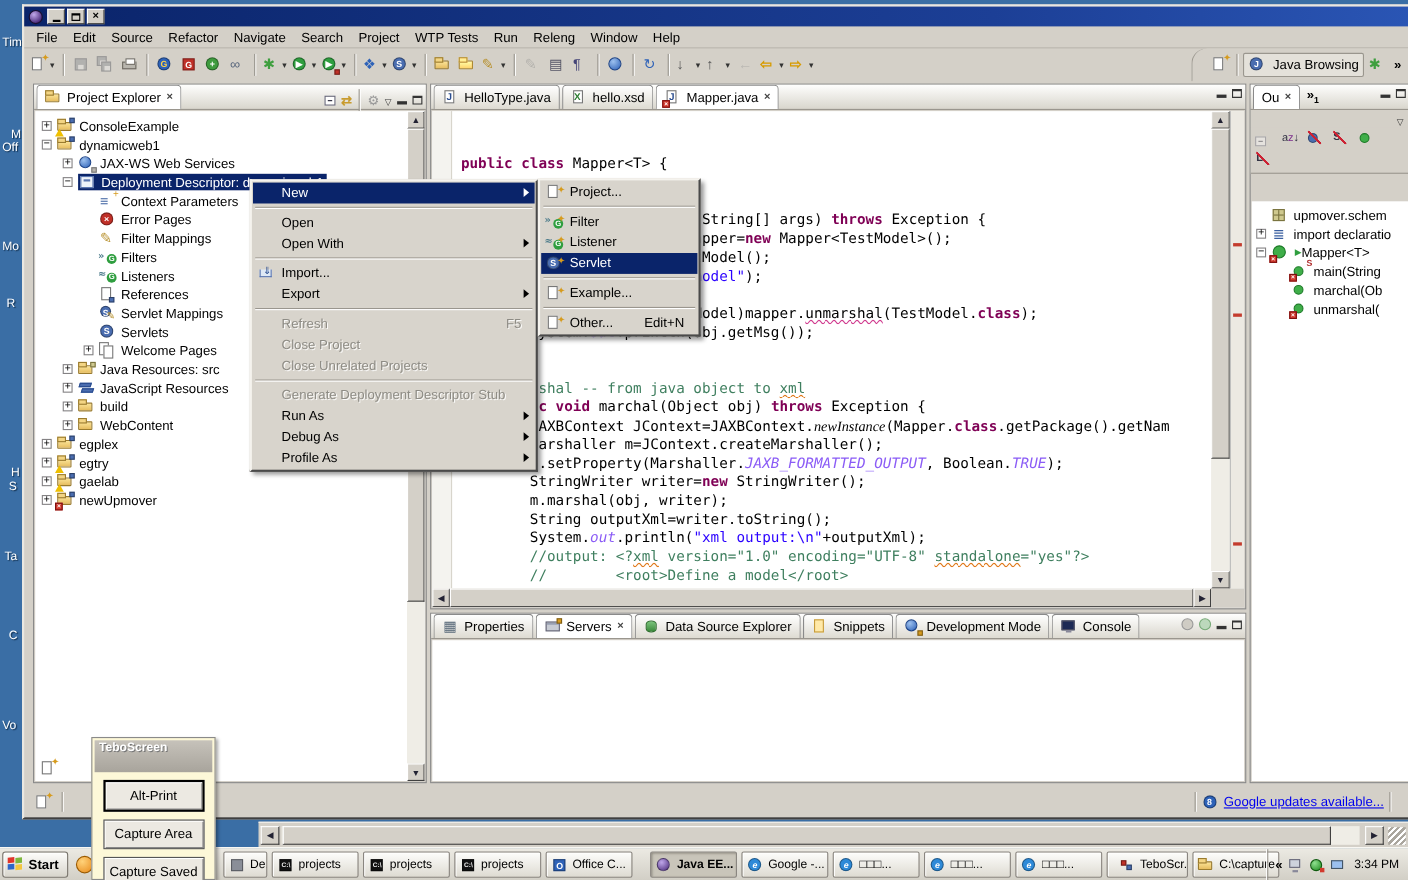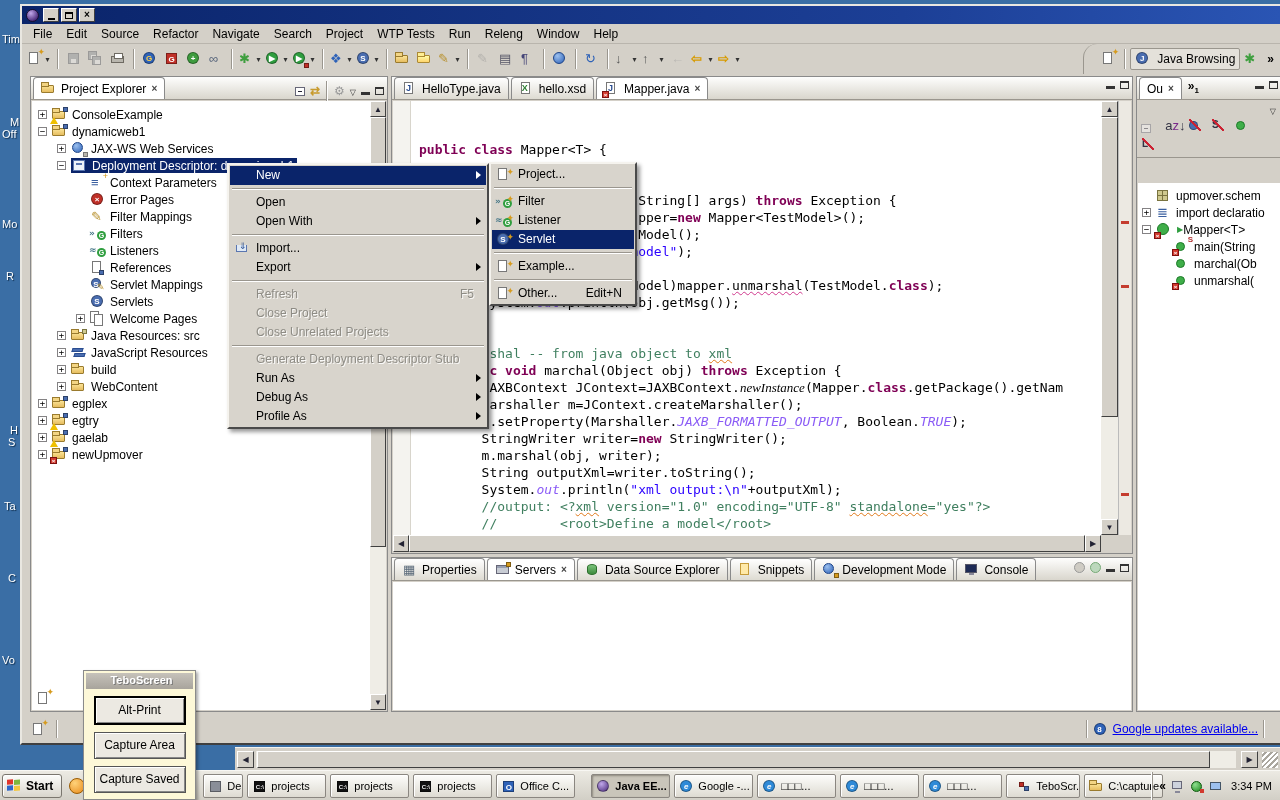--- a/index.html
+++ b/index.html
@@ -136,22 +136,22 @@
   .impico::before { content:"⇓"; position:absolute; left:2px; top:-8px; color:#2a4d90; font-size:9px; }
 
   
   .statusbar { position:absolute; left:1px; right:1px; bottom:1px; height:26px; background:#d4d0c8; display:flex; align-items:center; }
   .sgroove { width:2px; height:18px; border-left:1px solid #9a968e; border-right:1px solid #fff; margin:0 5px; }
   .glink { color:#0000ee; text-decoration:underline; font-size:12px; }
 
   
   #tebo { position:absolute; left:83px; top:670px; width:113px; height:130px; background:#fdf8d8; border:1px solid #8a8a8a;
           box-shadow:2px 2px 3px rgba(0,0,0,.35); z-index:500; }
-  .tebotitle { height:16px; margin:2px; background:linear-gradient(#c6c2ba,#a8a49c); color:#fff; font:bold 11px/15px "Liberation Sans",sans-serif;
-               padding-left:4px; text-shadow:1px 1px 0 #777;text-align:center; }
+  .tebotitle { height:29px; margin:2px; background:linear-gradient(#c6c2ba,#a8a49c); color:#fff; font:bold 11px/15px "Liberation Sans",sans-serif;
+               padding-left:4px; text-shadow:1px 1px 0 #777; }
   .tebobtn { display:block; width:92px; height:27px; margin:7px auto 0; background:#ece9e2; border:1px solid #555;
              box-shadow:inset 1px 1px 0 #fff, inset -1px -1px 0 #888; font-size:12px; text-align:center; line-height:25px; }
   .tebobtn.def { border:2px solid #000; height:29px; }
 
   
   #strip { position:absolute; left:235px; top:747px; width:1045px; height:23px; background:#d4d0c8; border-top:1px solid #f4f2ee; z-index:340; }
   #strip .sbtn { position:absolute; width:17px; height:17px; top:3px; }
   #strip .strack { position:absolute; left:21px; right:44px; top:3px; height:17px; }
   #strip .sthumb { position:absolute; left:22px; right:70px; top:3px; height:17px; }
   .grip { position:absolute; right:2px; top:4px; width:16px; height:16px;
@@ -725,21 +725,21 @@
       <div class="vtools">
         <span class="vmin"></span>
         <span class="vmax"></span>
       </div>
     </div>
     <div style="height:16px;background:#d4d0c8;position:relative">
       <span class="vmenu" style="position:absolute;right:5px;top:3px"></span>
     </div>
     <div style="height:42px;background:#d4d0c8;border-bottom:1px solid #9a968e;position:relative;padding:2px 4px">
       <span class="ti16" style="opacity:.4"><span class="collico"></span></span>
-      <span class="ti16"><i class="gl" style="font-size:13px;color:#334">a<span style="color:#7a2a8a">z</span>↓</i></span>
+      <span class="ti16"><i class="gl" style="font-size:10px;color:#334">a<span style="color:#7a2a8a">z</span>↓</i></span>
       <span class="ti16"><i class="cb" style="background:#4a6db0;width:9px;height:9px;top:3px"></i><i class="slash"></i></span>
       <span class="ti16"><i class="gl" style="font:bold 10px/14px 'Liberation Sans',sans-serif;color:#334">S</i><i class="slash"></i></span>
       <span class="ti16"><i class="mdot"></i></span>
       <br>
       <span class="ti16"><i class="gl" style="font:bold 10px/14px 'Liberation Sans',sans-serif;color:#334">L</i><i class="slash"></i></span>
     </div>
     <div class="vbody" style="top:106px;">
       <div id="outline-tree" style="padding-top:4px">
           <div class="trow" style="padding-left: 4px;">
             <span class="expspace"></span>

